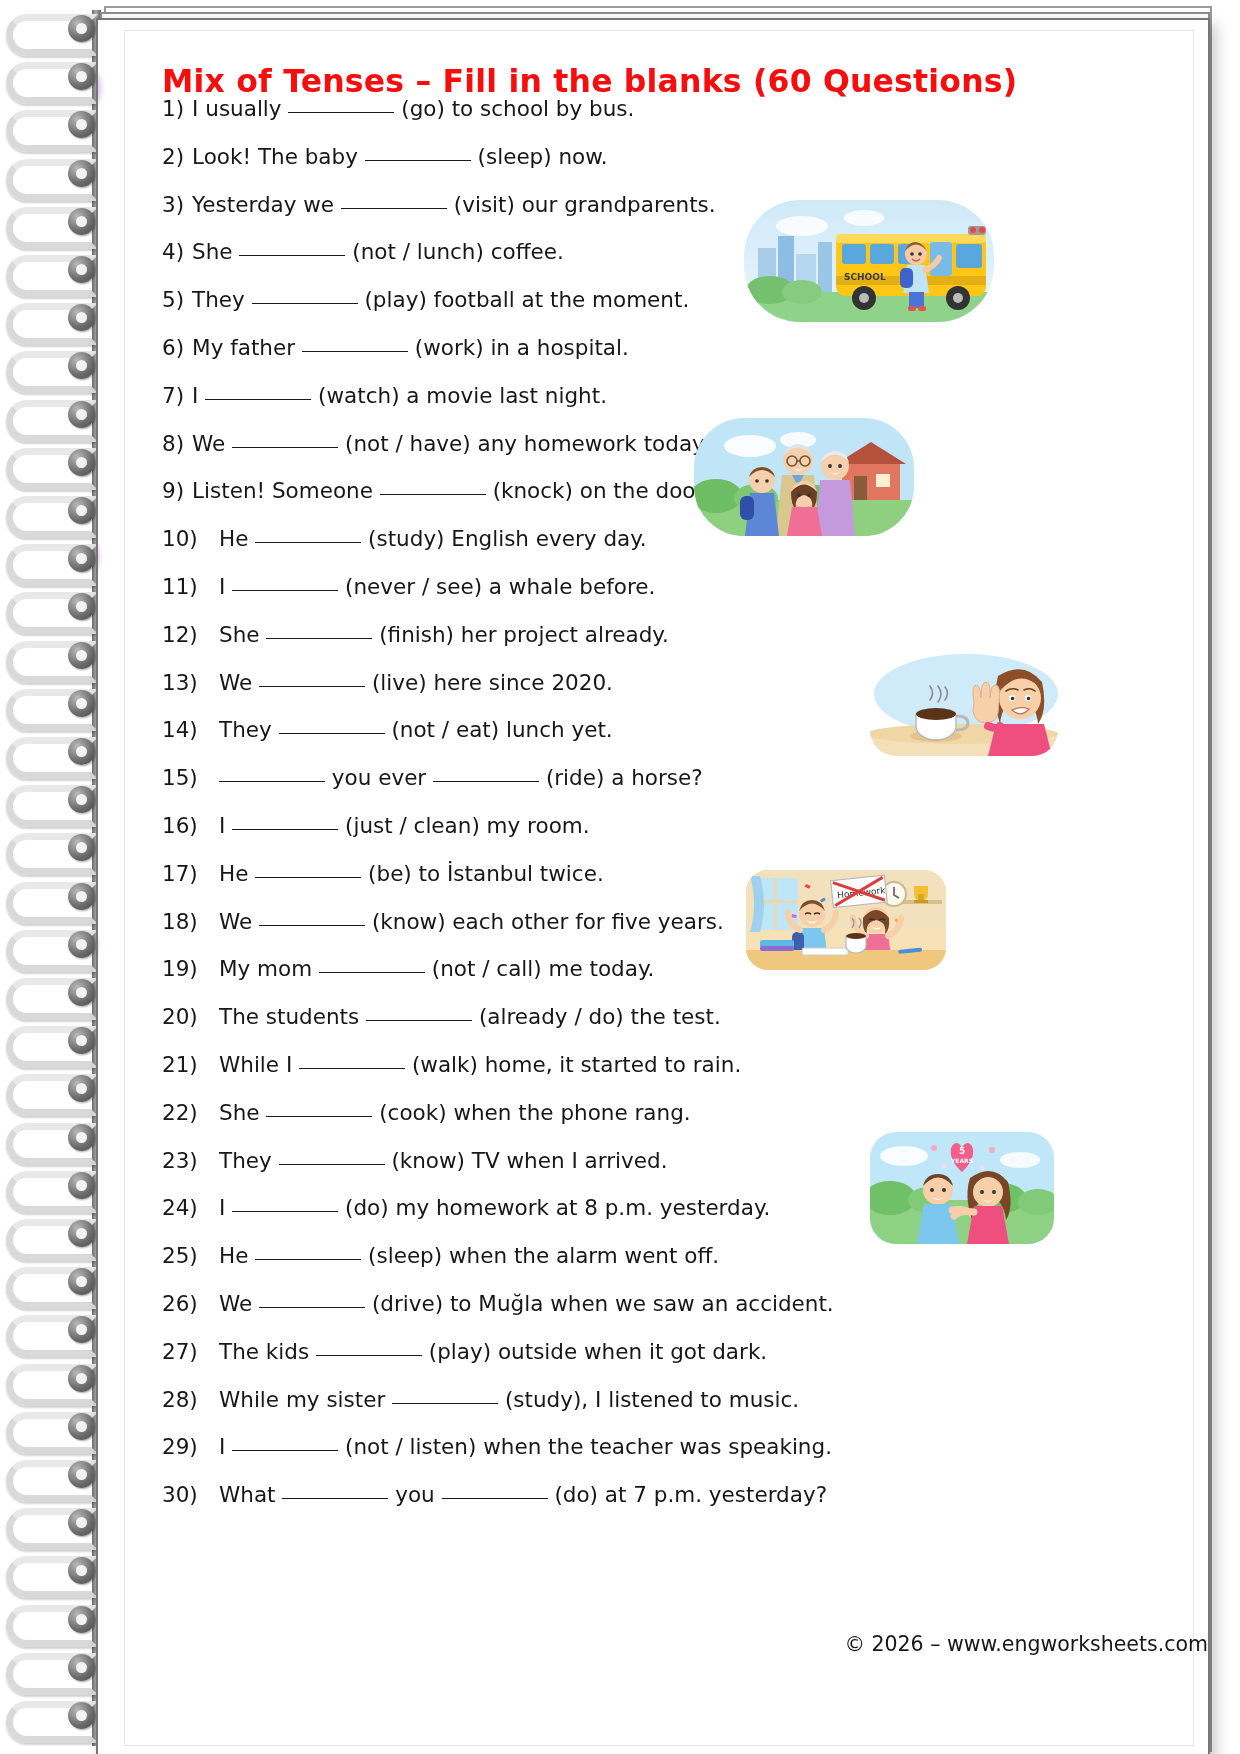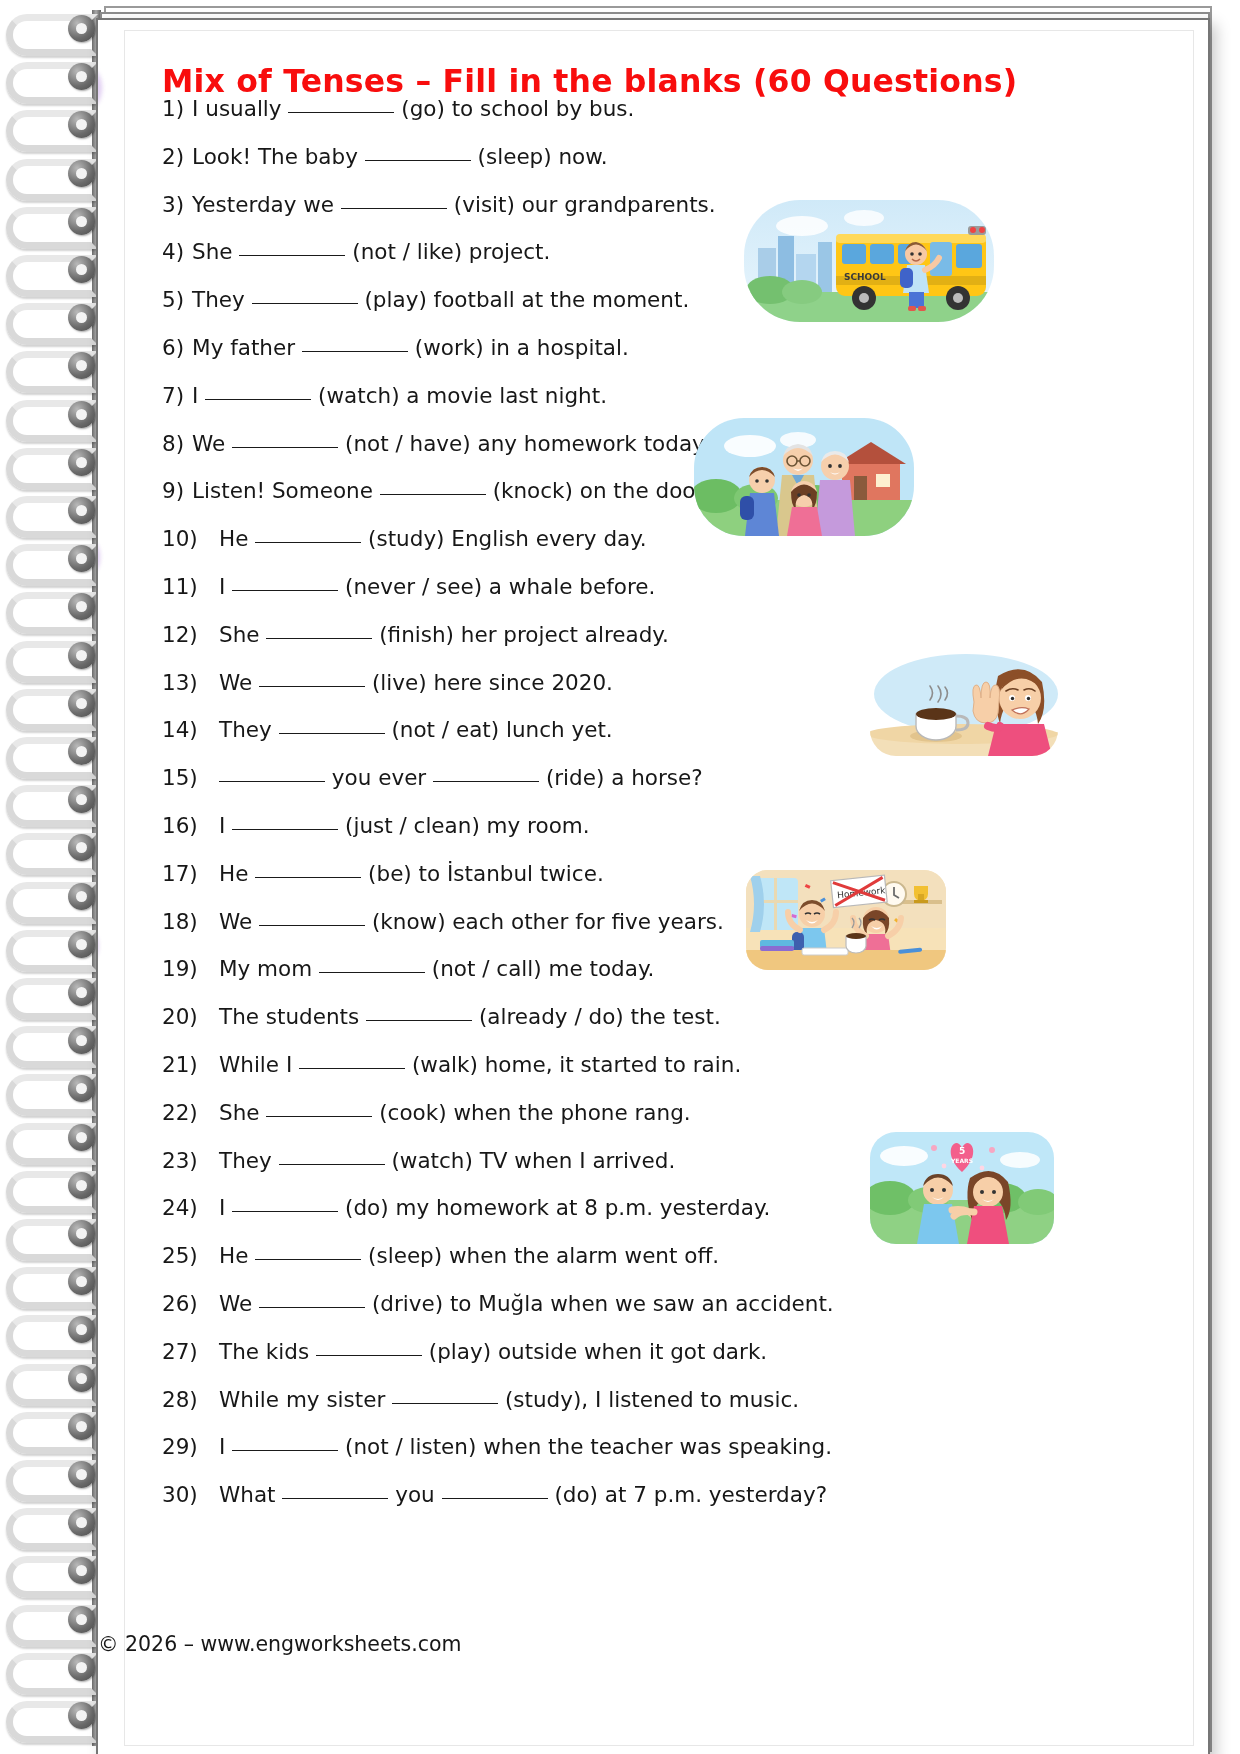--- a/index.html
+++ b/index.html
@@ -59,21 +59,21 @@
   }
   .qnum{display:inline-block;}
   .qnum.narrow{min-width:20px;}
   .qnum.wide{min-width:49px;}
   .qtext{margin-left:8px;}
   .blank{display:inline-block;border-bottom:1.6px solid #1a1a1a;vertical-align:baseline;
     position:relative;top:-3px;}
   .bl-m{width:106px;}
 
   .footer{
-    position:absolute;left:0;top:1612px;width:1110px;text-align:left;
+    position:absolute;left:0;top:1612px;width:1110px;text-align:right;
     font-size:20.5px;color:#171717;font-family:"DejaVu Sans", sans-serif;
   }
 
   
   .illu{position:absolute;overflow:hidden;}
   .illu svg{display:block;}
 
   
   .smudge{position:absolute;border-radius:50%;filter:blur(2px);opacity:.55;}
 </style>
@@ -250,21 +250,21 @@
       <div class="q">
         <span class="qnum narrow">2)</span>
         <span class="qtext"><span>Look! The baby</span> <span class="blank bl-m"></span> <span>(sleep) now.</span></span>
       </div>
       <div class="q">
         <span class="qnum narrow">3)</span>
         <span class="qtext"><span>Yesterday we</span> <span class="blank bl-m"></span> <span>(visit) our grandparents.</span></span>
       </div>
       <div class="q">
         <span class="qnum narrow">4)</span>
-        <span class="qtext"><span>She</span> <span class="blank bl-m"></span> <span>(not / like) project.</span></span>
+        <span class="qtext"><span>She</span> <span class="blank bl-m"></span> <span>(not / lunch) coffee.</span></span>
       </div>
       <div class="q">
         <span class="qnum narrow">5)</span>
         <span class="qtext"><span>They</span> <span class="blank bl-m"></span> <span>(play) football at the moment.</span></span>
       </div>
       <div class="q">
         <span class="qnum narrow">6)</span>
         <span class="qtext"><span>My father</span> <span class="blank bl-m"></span> <span>(work) in a hospital.</span></span>
       </div>
       <div class="q">
@@ -326,21 +326,21 @@
       <div class="q">
         <span class="qnum wide">21)</span>
         <span class="qtext"><span>While I</span> <span class="blank bl-m"></span> <span>(walk) home, it started to rain.</span></span>
       </div>
       <div class="q">
         <span class="qnum wide">22)</span>
         <span class="qtext"><span>She</span> <span class="blank bl-m"></span> <span>(cook) when the phone rang.</span></span>
       </div>
       <div class="q">
         <span class="qnum wide">23)</span>
-        <span class="qtext"><span>They</span> <span class="blank bl-m"></span> <span>(watch) TV when I arrived.</span></span>
+        <span class="qtext"><span>They</span> <span class="blank bl-m"></span> <span>(know) TV when I arrived.</span></span>
       </div>
       <div class="q">
         <span class="qnum wide">24)</span>
         <span class="qtext"><span>I</span> <span class="blank bl-m"></span> <span>(do) my homework at 8 p.m. yesterday.</span></span>
       </div>
       <div class="q">
         <span class="qnum wide">25)</span>
         <span class="qtext"><span>He</span> <span class="blank bl-m"></span> <span>(sleep) when the alarm went off.</span></span>
       </div>
       <div class="q">

